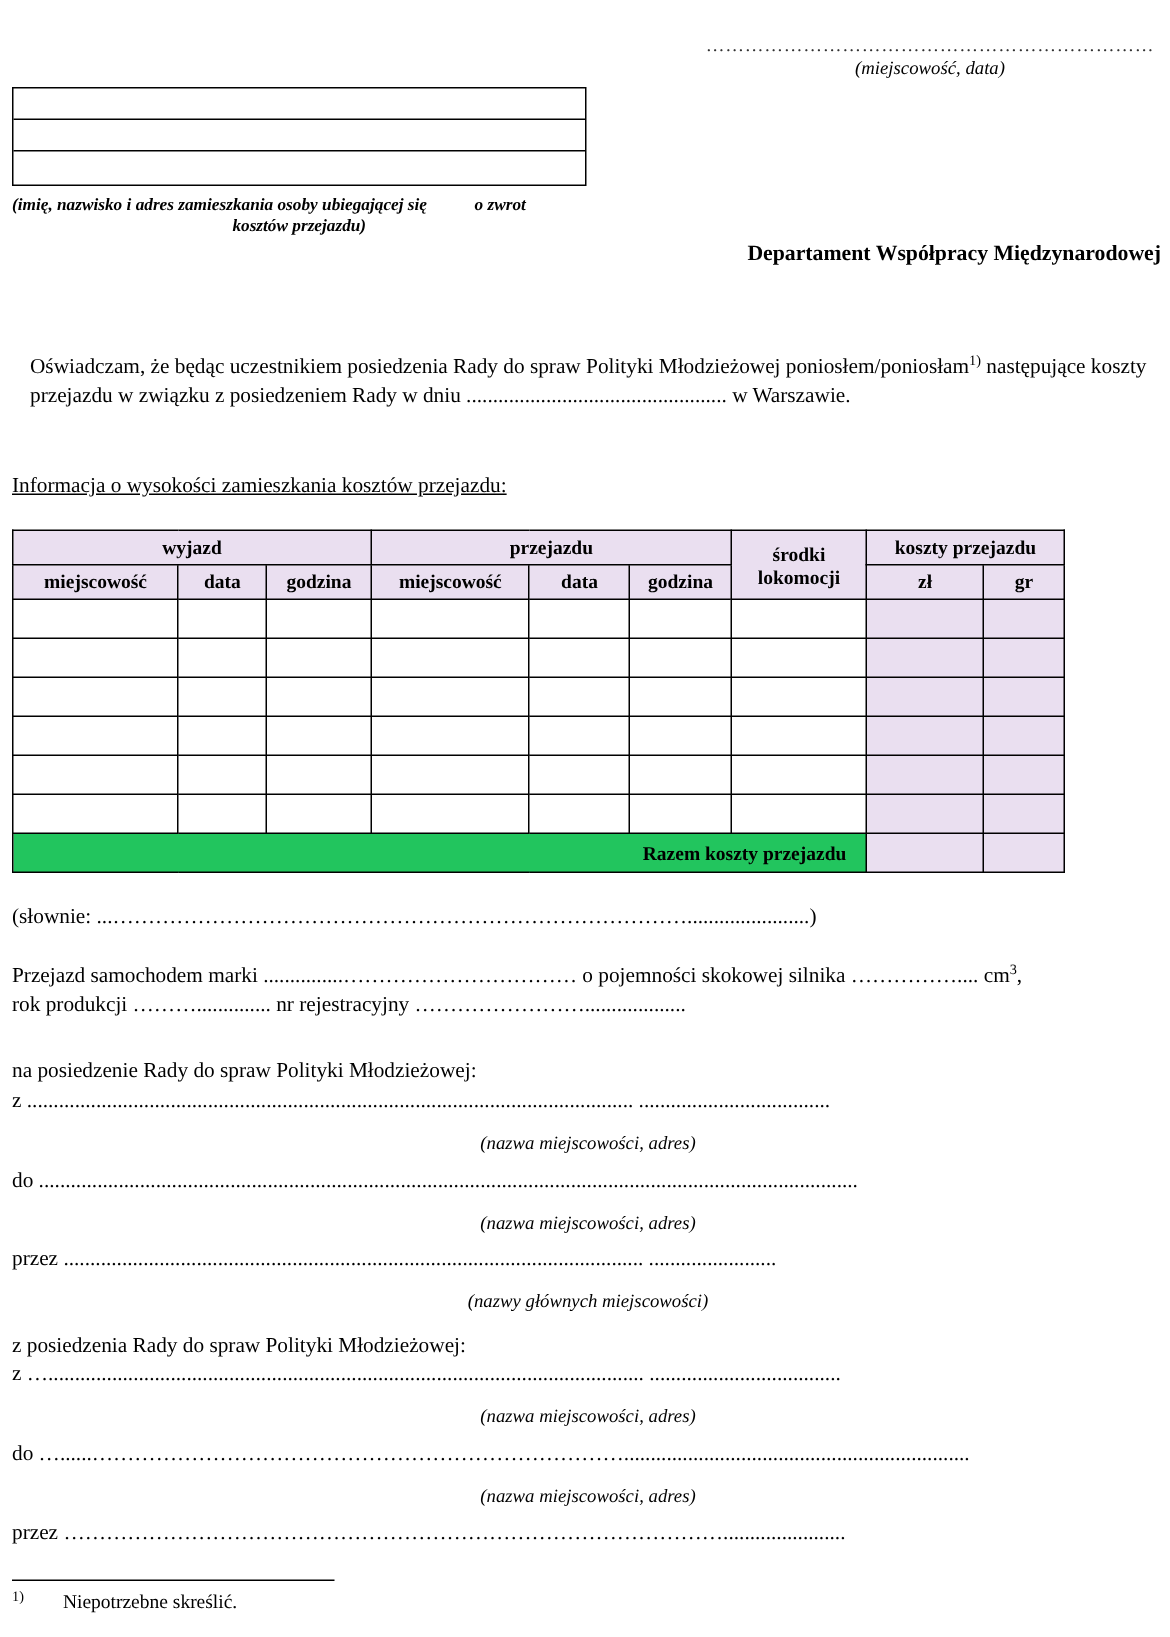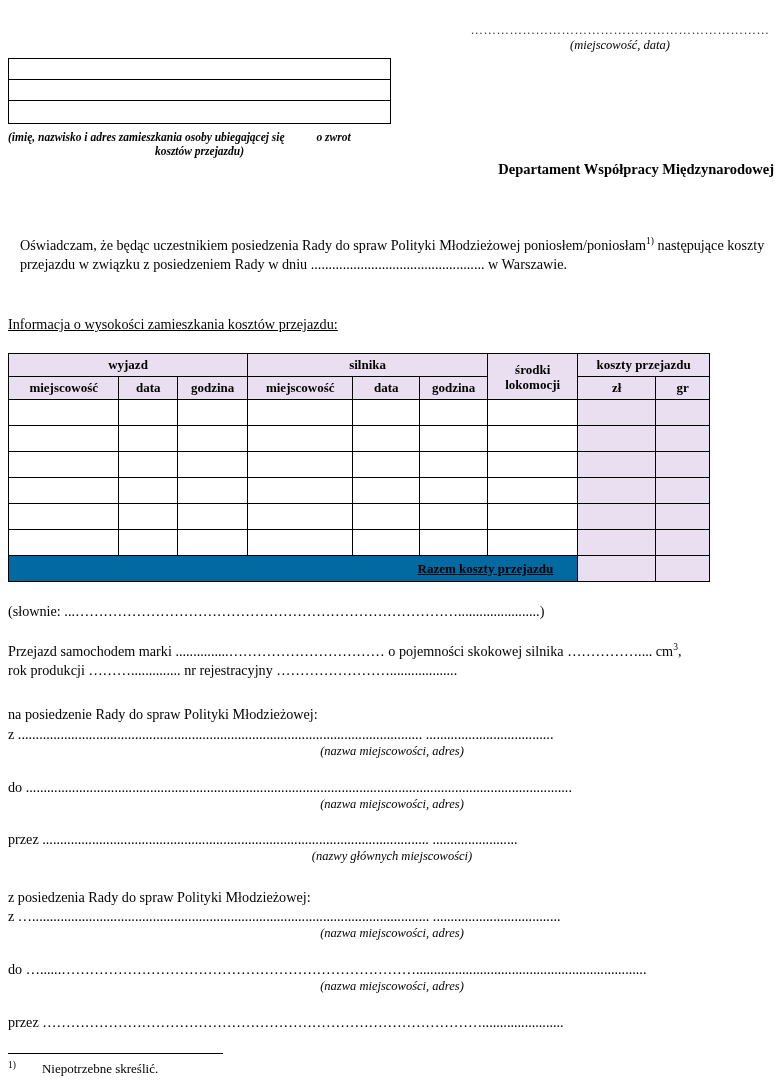--- a/index.html
+++ b/index.html
@@ -135,26 +135,25 @@
     font-size: 13px;
   }
   table.costs td.blank {
     height: 25px;
     background: #ffffff;
   }
   table.costs td.money {
     background: #eadff0;
   }
   table.costs td.total-label {
-    background: #0369a1;
+    background: #22c55e;
     font-weight: bold;
     text-align: right;
-    padding-right: 24px;
+    padding-right: 13px;
     height: 25px;
-    text-decoration: underline;
   }
 
   .p-slownie {
     left: 8px;
     top: 602px;
     width: 760px;
   }
 
   .p-przejazd {
     left: 8px;
@@ -174,21 +173,21 @@
     width: 768px;
     left: 8px;
     font-size: 14.2px;
   }
   .field-block .line { display: block; }
   .field-block .cap {
     display: block;
     text-align: center;
     font-style: italic;
     font-size: 12.5px;
-    margin-top: 1px;
+    margin-top: 12px;
   }
 
   .fb1 { top: 726px; }
   .fb2 { top: 779px; }
   .fb3 { top: 831px; }
 
   .p-zposiedzenia {
     left: 8px;
     top: 888px;
     width: 600px;
@@ -246,21 +245,21 @@
   <div class="para p-oswiadczam">
     <span>Oświadczam, że będąc uczestnikiem posiedzenia Rady do spraw Polityki Młodzieżowej poniosłem/poniosłam</span><sup>1)</sup><span> następujące koszty przejazdu w związku z posiedzeniem Rady w dniu ................................................. w Warszawie.</span>
   </div>
 
   <div class="para p-informacja">Informacja o wysokości zamieszkania kosztów przejazdu:</div>
 
   <table class="costs">
     <tbody>
         <tr>
       <th colspan="3">wyjazd</th>
-      <th colspan="3">silnika</th>
+      <th colspan="3">przejazdu</th>
       <th rowspan="2" class="two-line" style="width:88px">środki lokomocji</th>
       <th colspan="2">koszty przejazdu</th>
     </tr>
     <tr>
       <th style="width:108px">miejscowość</th>
       <th style="width:57px">data</th>
       <th style="width:68px">godzina</th>
       <th style="width:103px">miejscowość</th>
       <th style="width:65px">data</th>
       <th style="width:66px">godzina</th>

